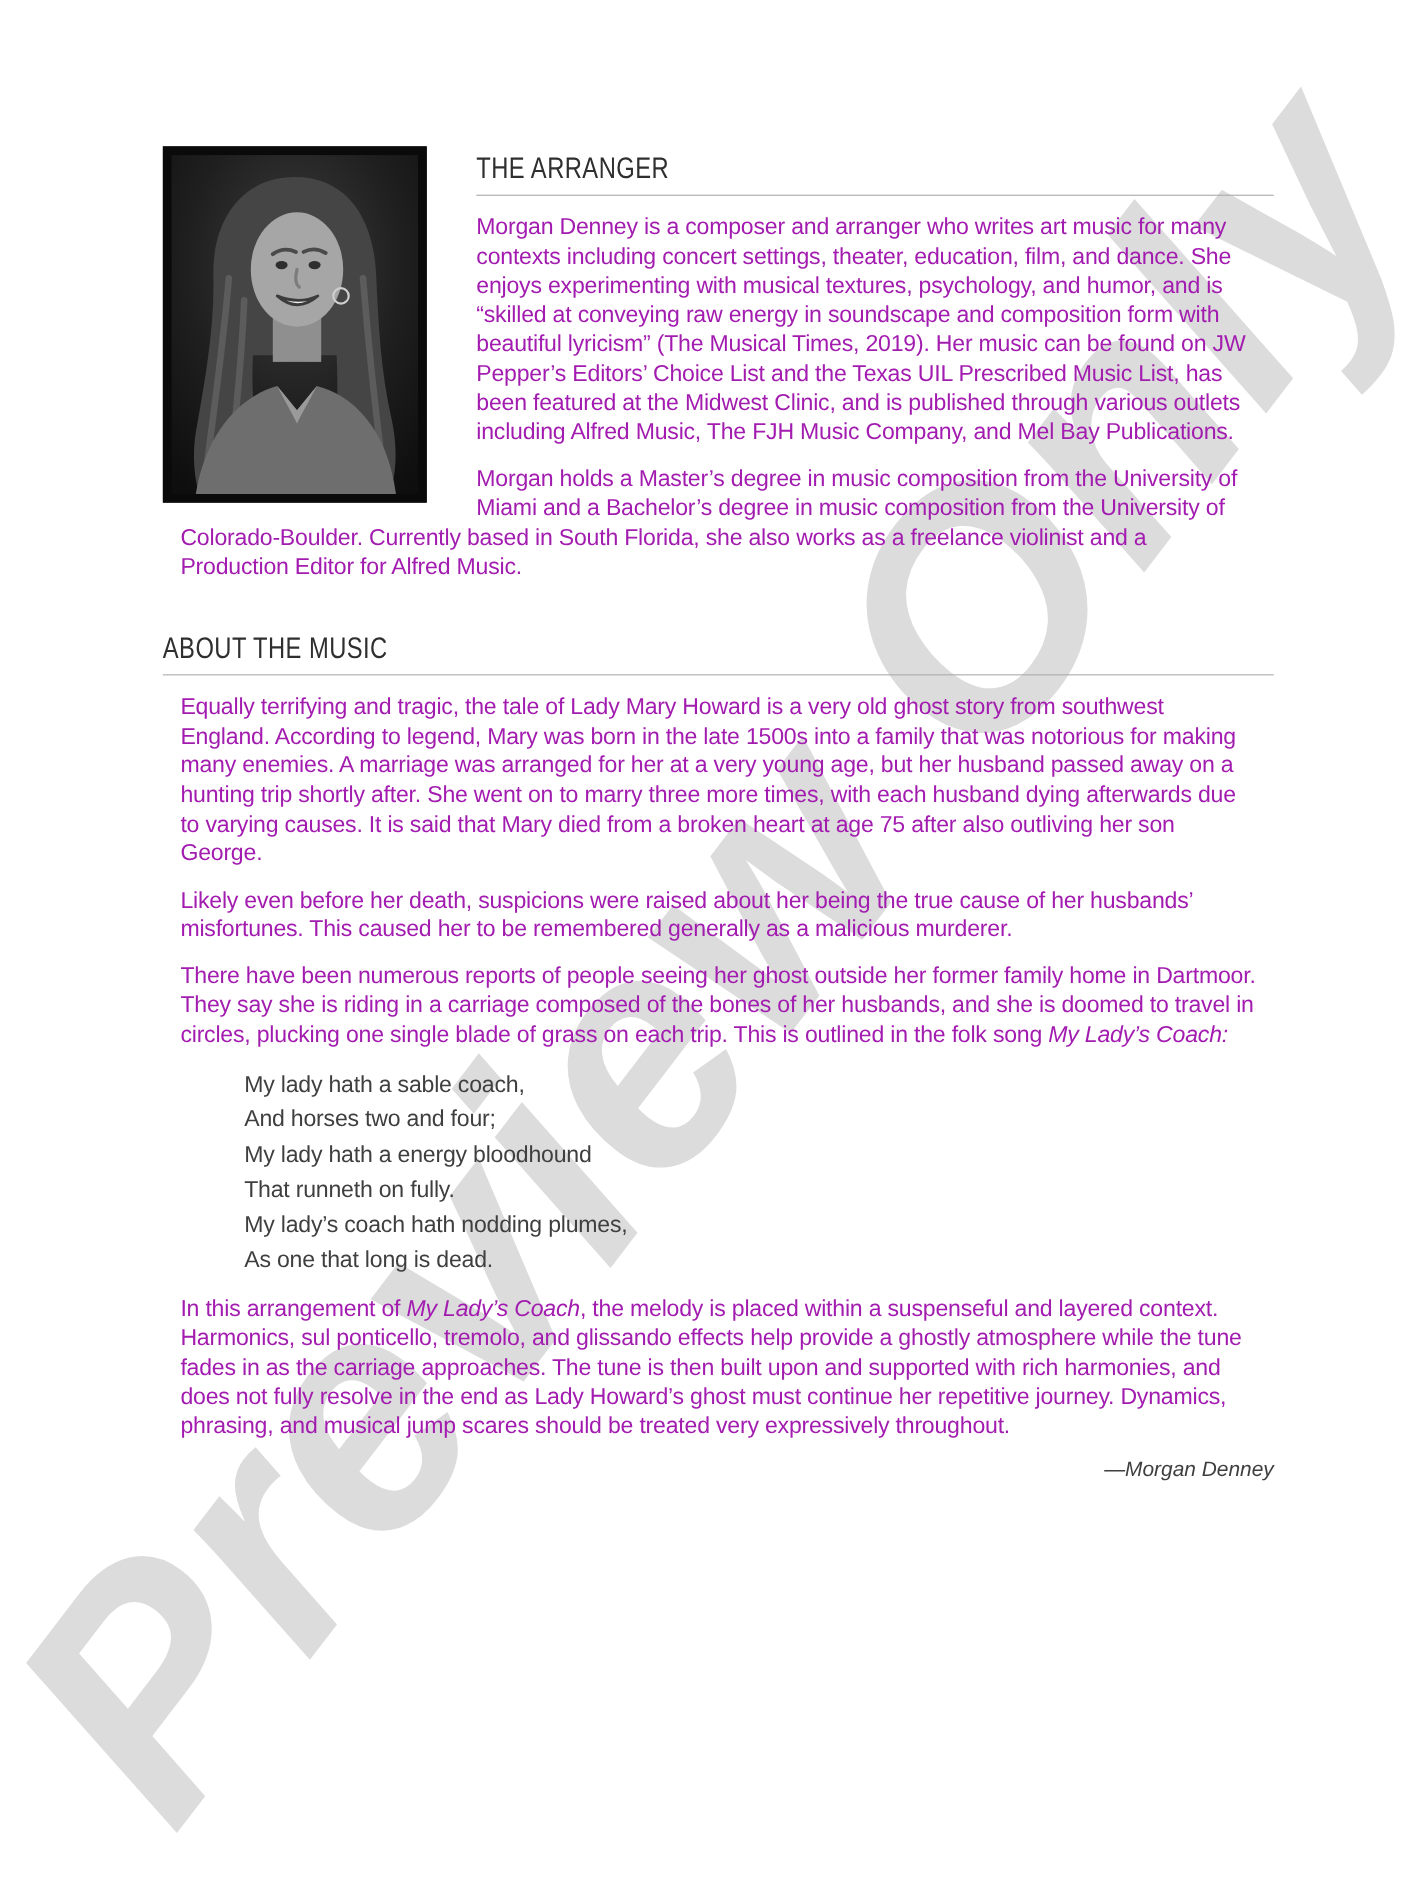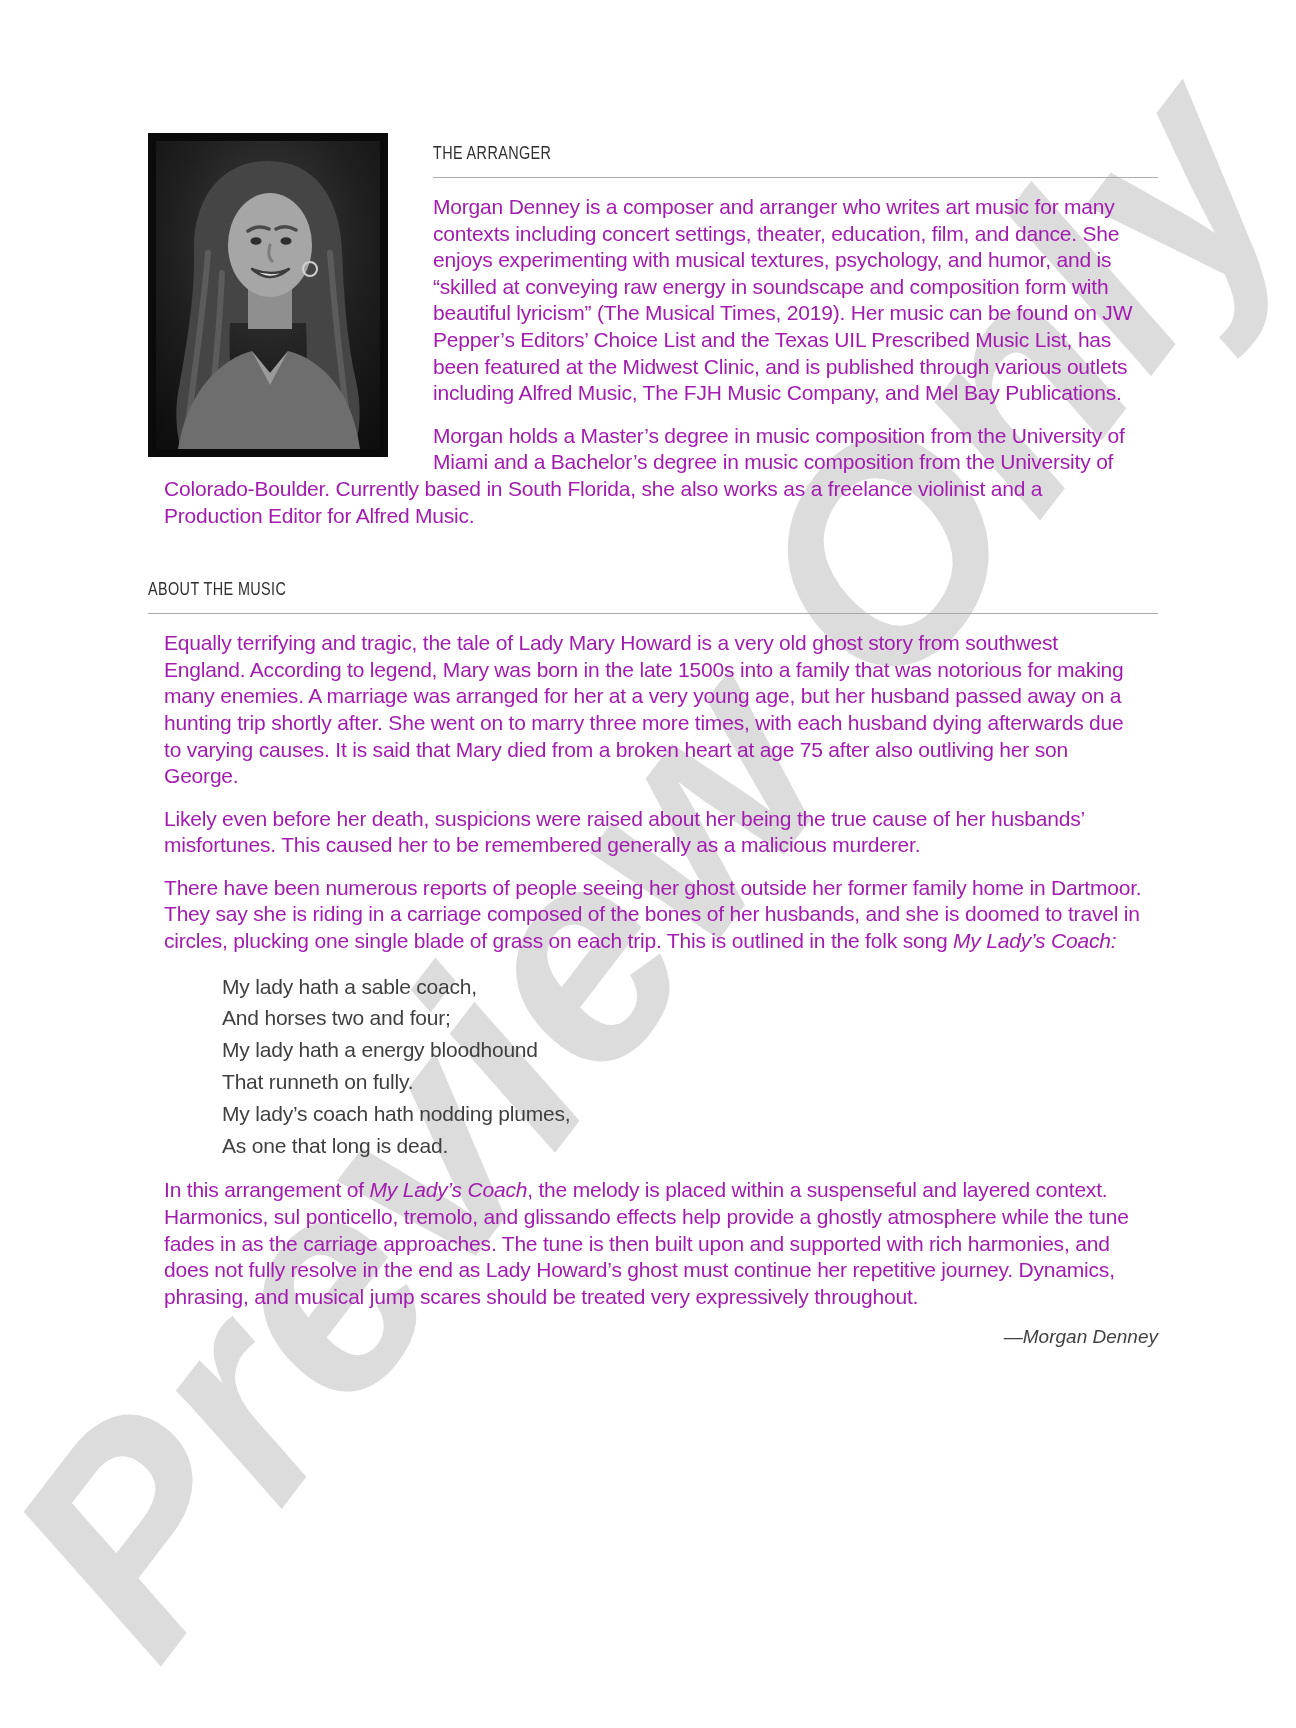--- a/index.html
+++ b/index.html
@@ -34,21 +34,21 @@
   .content {
     position: absolute;
     top: 0; left: 0; right: 0; bottom: 0;
     padding: 133px 138px 0 148px;
     z-index: 1;
     color: #3f3f3f;
   }
   .heading {
     margin: 0;
     padding-top: 5px;
-    font-size: 18px;
+    font-size: 27px;
     line-height: 31px;
     font-weight: 400;
     color: #2f2f2f;
     letter-spacing: 0.5px;
   }
   .heading > span {
     display: inline-block;
     transform: scaleX(0.8);
     transform-origin: 0 50%;
     white-space: nowrap;

